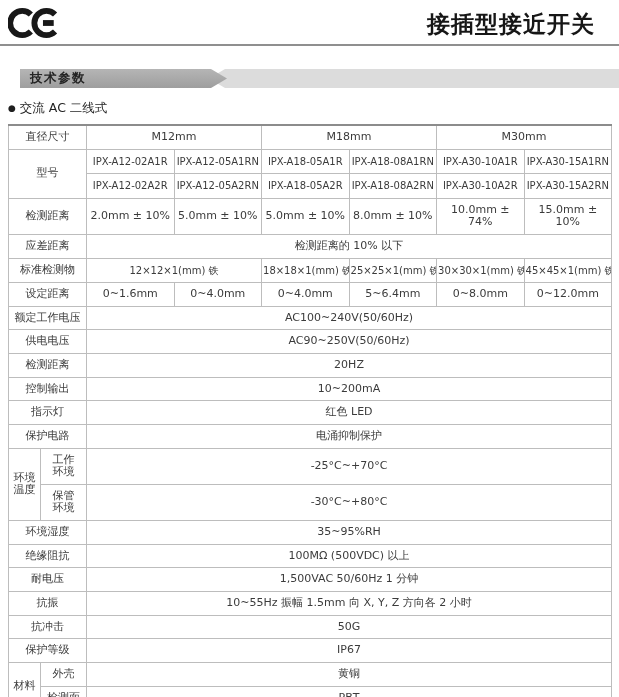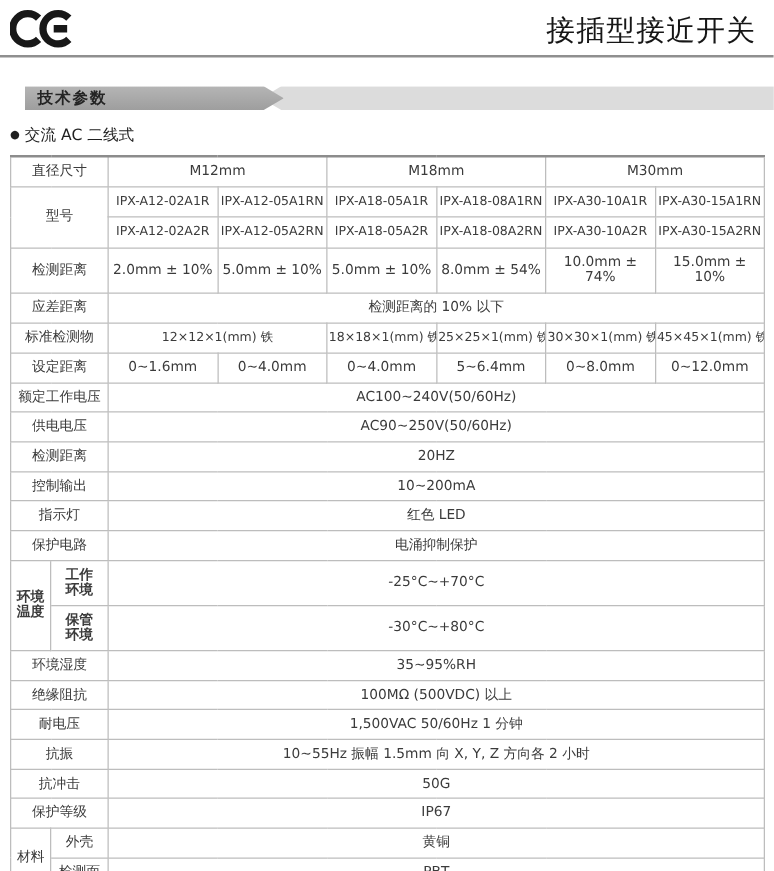--- a/index.html
+++ b/index.html
@@ -6,22 +6,22 @@
   body {
     width:619px; height:697px;
     font-family:"DejaVu Sans","Liberation Sans",sans-serif;
     color:#3b3b3b; position:relative; overflow:hidden;
   }
   .page { position:relative; width:619px; height:697px; }
 
   
   .ce-mark { position:absolute; left:8px; top:6px; }
   .page-title {
-    position:absolute; right:14px; top:9px;
-    font-size:23px; font-weight:normal; color:#161616; letter-spacing:1px;
+    position:absolute; right:24px; top:9px;
+    font-size:23px; font-weight:bold; color:#161616; letter-spacing:1px;
     white-space:nowrap;
   }
   .head-rule { position:absolute; left:0; top:44px; width:619px; height:2px; background:#8f8f8f; }
 
   
   .banner { position:absolute; left:20px; top:69px; width:610px; height:19px; }
   .banner-light {
     position:absolute; left:189px; top:0; width:413px; height:19px;
     background:#dcdcdc;
     clip-path:polygon(16px 0, 100% 0, 100% 100%, 16px 100%, 0 50%);
@@ -50,21 +50,21 @@
     position:absolute; left:8px; top:124px; width:603px;
     border-collapse:collapse; table-layout:fixed;
     border-top:2px solid #8c8c8c; border-bottom:2px solid #8c8c8c;
   }
   .spec th, .spec td {
     border:1px solid #bdbdbd; font-weight:normal; text-align:center;
     vertical-align:middle; font-size:11px; padding:5px 2px; line-height:1.15;
     color:#3b3b3b; overflow:hidden;
   }
   .spec td.sm, .spec th.sm { font-size:10px; padding:6px 1px; white-space:nowrap; }
-  .wrap2 { display:inline-block; width:2.15em; word-break:break-all; text-align:center;font-weight:bold; }
+  .wrap2 { display:inline-block; width:2.15em; word-break:break-all; text-align:center; }
 </style>
 </head>
 <body>
 
 <div class="page">
 
   <svg class="ce-mark" width="52" height="34" viewBox="0 0 58 36" aria-hidden="true">
     <g fill="none" stroke="#181818" stroke-width="6.5">
       <path d="M 25.5 8.5 A 13.5 13.5 0 1 0 25.5 27.5"></path>
       <path d="M 52.5 8.5 A 13.5 13.5 0 1 0 52.5 27.5"></path>
@@ -120,21 +120,21 @@
         <td class="sm">IPX-A18-05A2R</td>
         <td class="sm">IPX-A18-08A2RN</td>
         <td class="sm">IPX-A30-10A2R</td>
         <td class="sm">IPX-A30-15A2RN</td>
       </tr>
       <tr>
         <th colspan="2">检测距离</th>
         <td>2.0mm ± 10%</td>
         <td>5.0mm ± 10%</td>
         <td>5.0mm ± 10%</td>
-        <td>8.0mm ± 54%</td>
+        <td>8.0mm ± 10%</td>
         <td>10.0mm ± 74%</td>
         <td>15.0mm ± 10%</td>
       </tr>
       <tr>
         <th colspan="2">应差距离</th>
         <td colspan="6">检测距离的 10% 以下</td>
       </tr>
       <tr>
         <th colspan="2">标准检测物</th>
         <td colspan="2" class="sm">12×12×1(mm) 铁</td>

